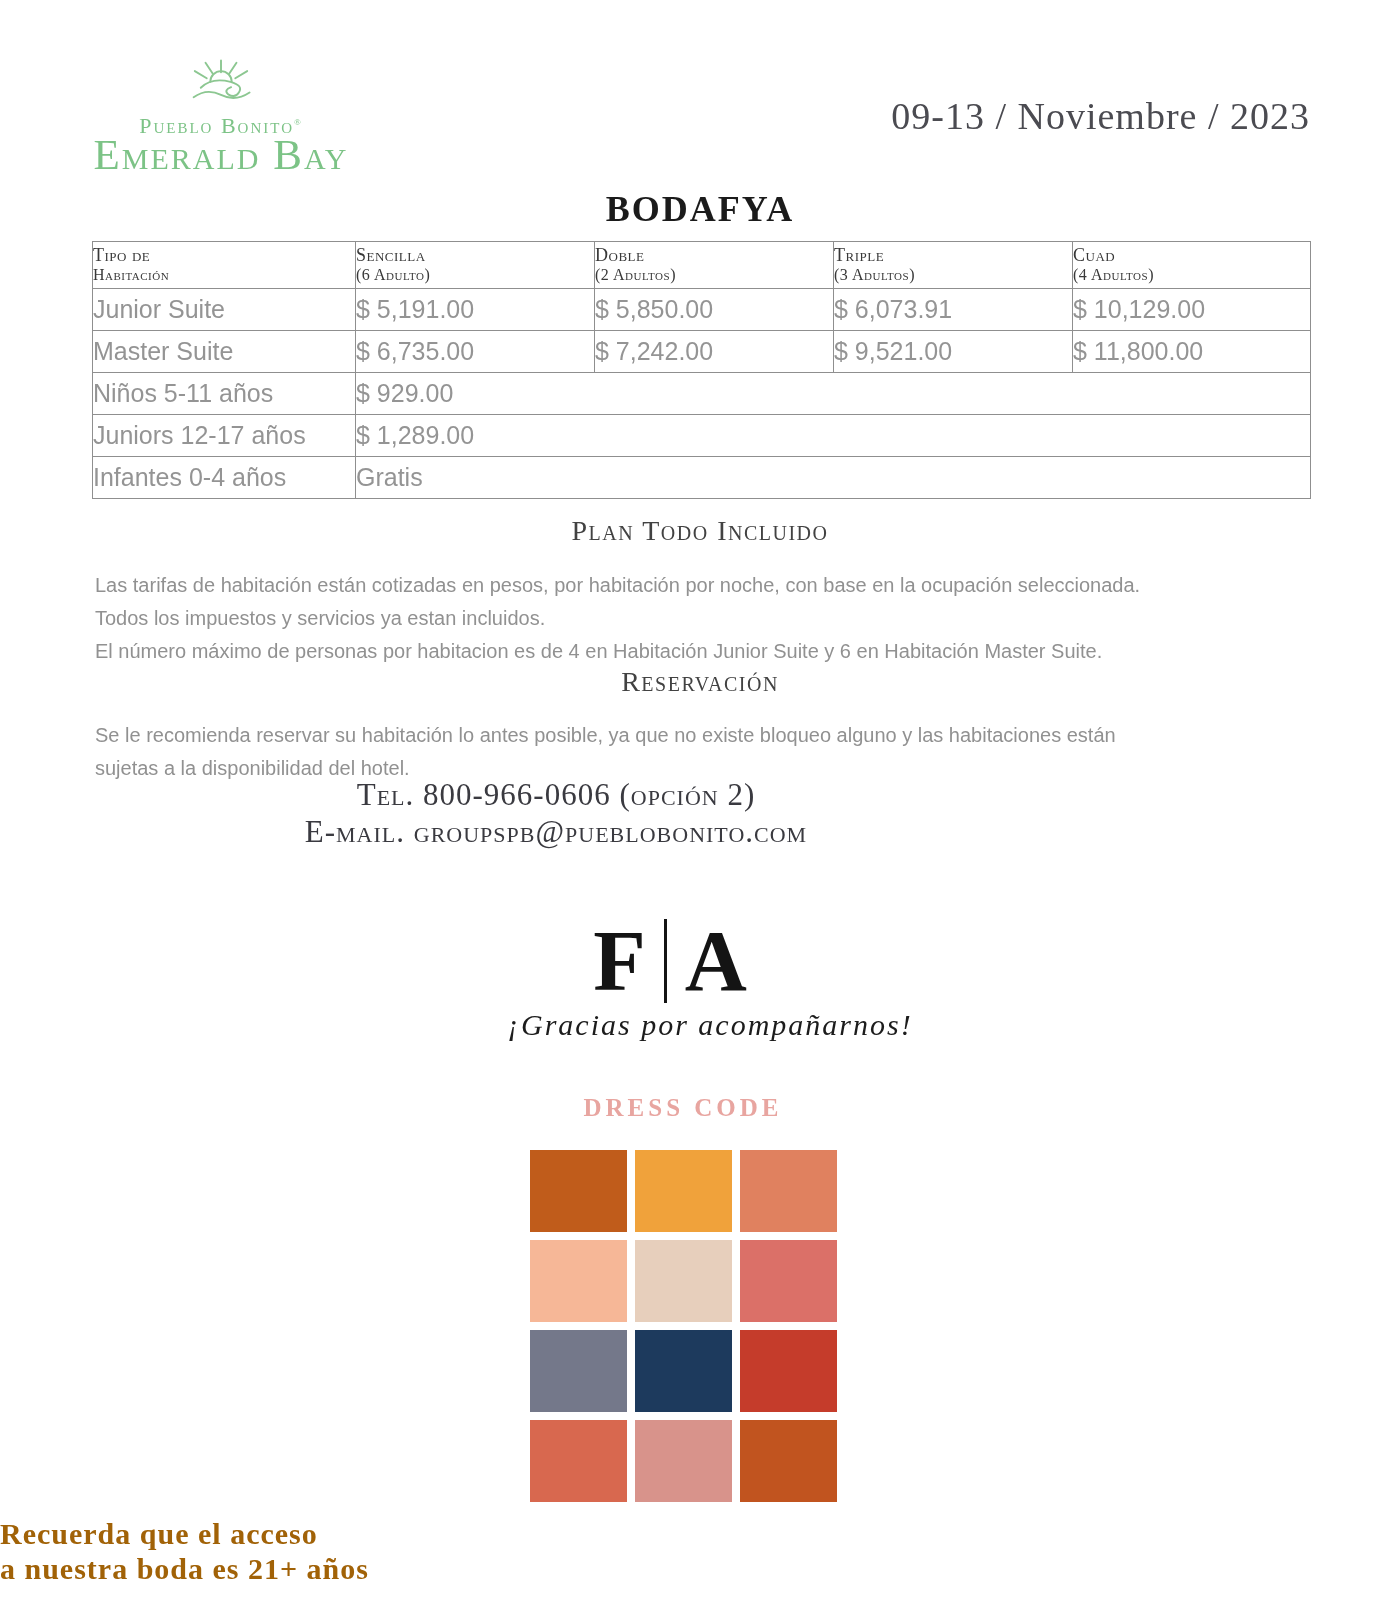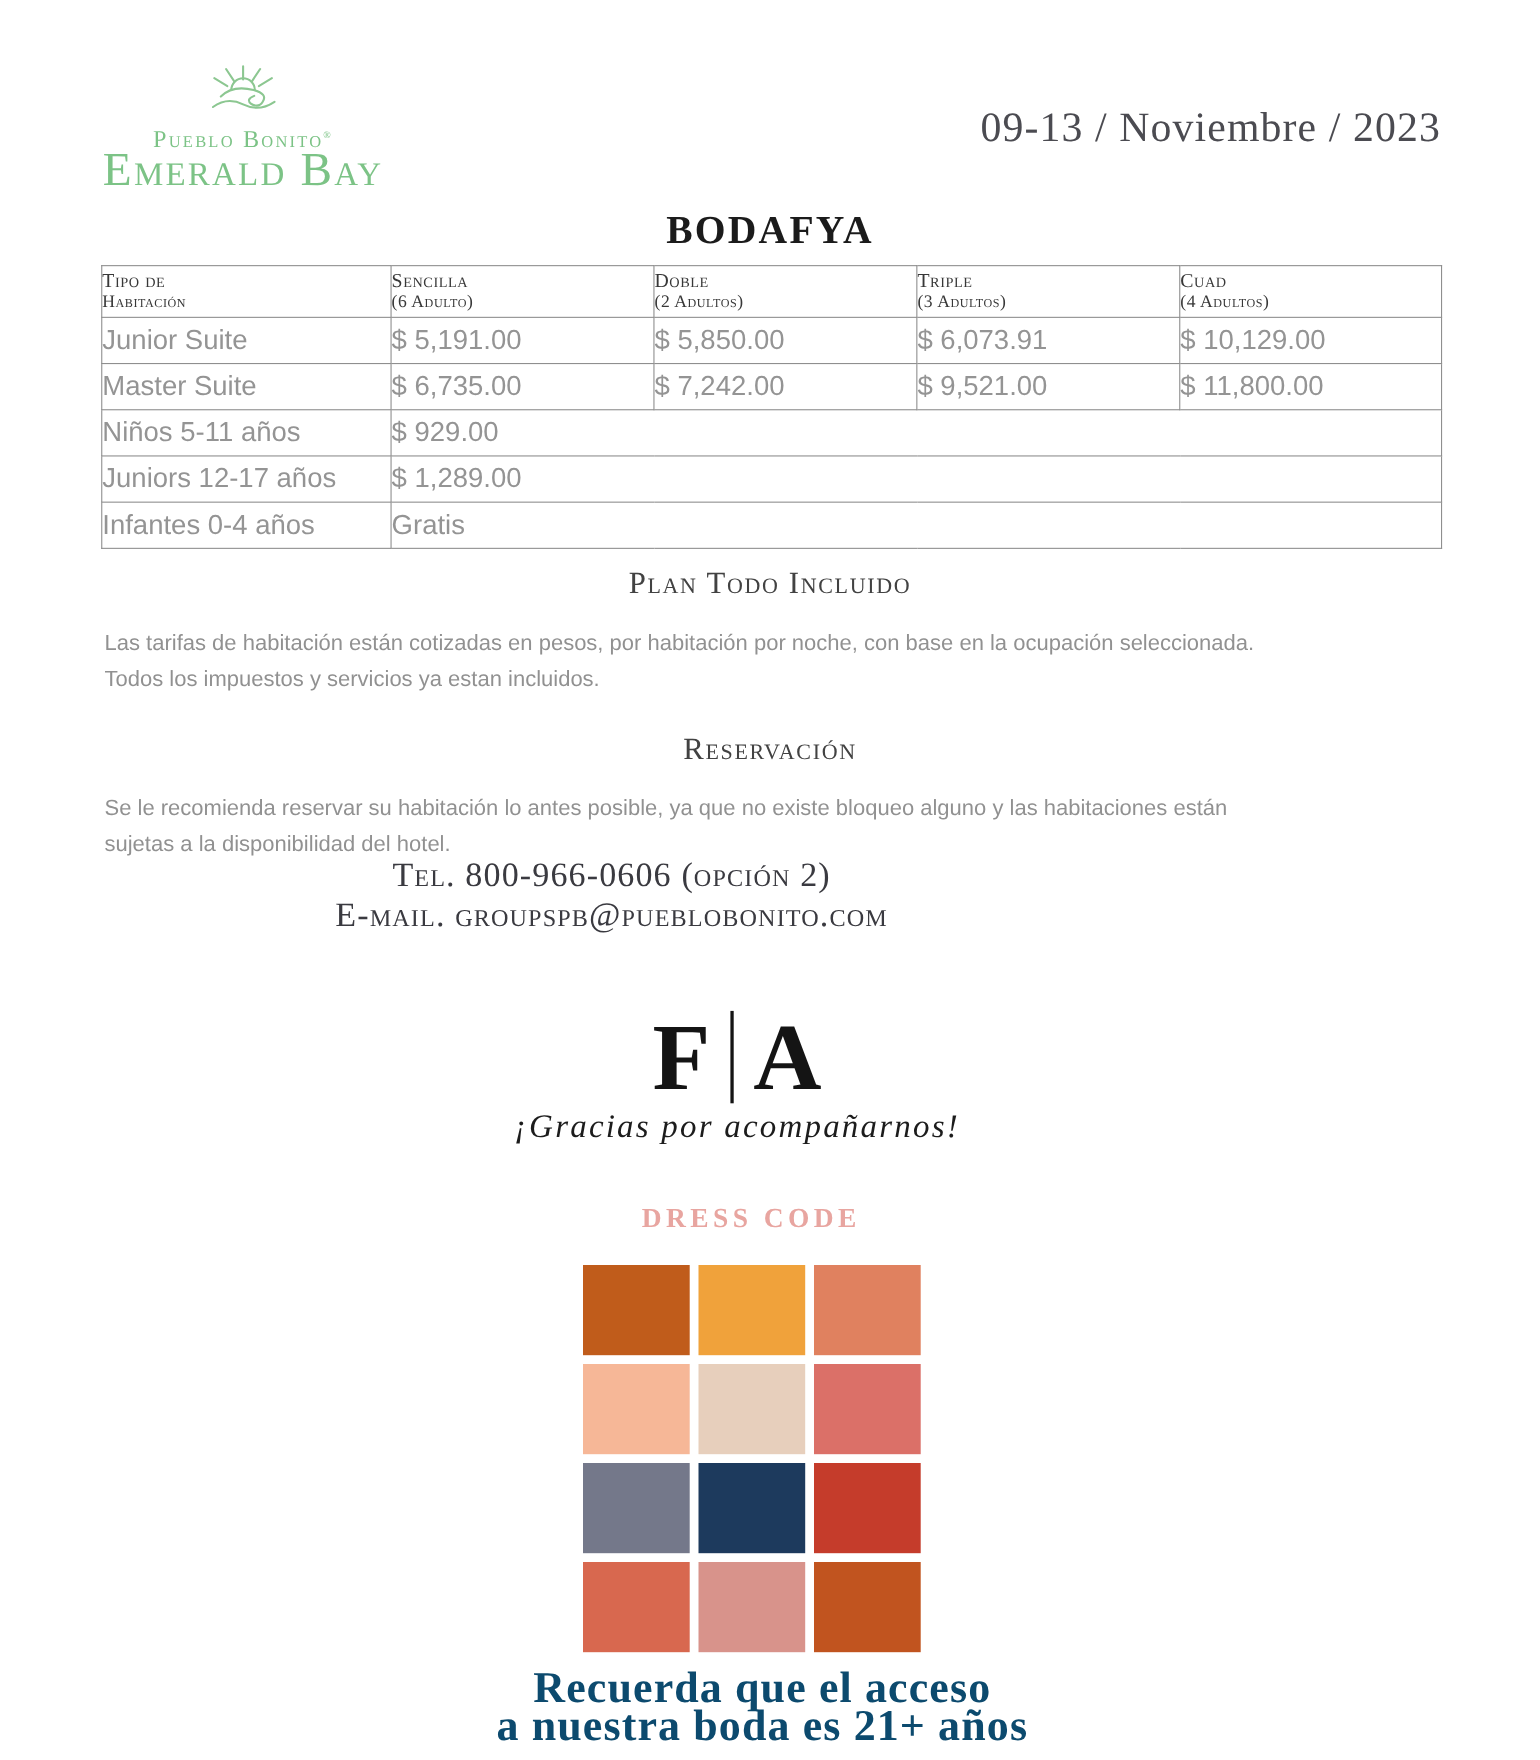--- a/index.html
+++ b/index.html
@@ -64,32 +64,32 @@
   .phone { top:777px; font-size:31px; }
   .email { top:814px; font-size:31px; }
   
   .monogram { position:absolute; top:918px; left:0; width:1340px;
     display:flex; align-items:center; justify-content:center; }
   .monogram .letter { font-family:"Liberation Serif", serif; font-weight:700;
     font-size:86px; line-height:86px; color:#141414; }
   .monogram .bar { width:3px; height:84px; background:#141414; margin:0 18px; }
   .thanks { position:absolute; top:1008px; left:0; width:1340px; text-align:center;
     font-family:"Liberation Serif", serif; font-style:italic;
-    font-size:30px; letter-spacing:2px; color:#1c1c1c; }
+    font-size:30px; letter-spacing:2px; color:#1c1c1c;padding-left:40px; }
   
   .dress { position:absolute; top:1094px; left:0; width:1366px; text-align:center; }
   .dress-title { font-family:"Liberation Serif", serif; font-weight:700;
     font-size:25px; letter-spacing:4px; }
   .dress-grid { margin:28px auto 0 auto; width:306px;
     display:grid; grid-template-columns:repeat(3, 97px); gap:8px; justify-content:center; }
   .swatch { width:97px; height:82px; }
   
-  .footer-note { position:absolute; top:1516px; left:0; width:1386px; text-align:center;
+  .footer-note { position:absolute; top:1516px; left:0; width:1386px; text-align:left;
     font-family:"Liberation Serif", serif; font-weight:700;
-    font-size:40px; line-height:35px; letter-spacing:1px; color:#0c4a6e; }
+    font-size:30px; line-height:35px; letter-spacing:1px; color:#a16207; }
 </style>
 </head>
 <body>
 
 <div class="page">
 
   <div class="logo" style="color: rgb(124, 195, 134);">
     <svg class="logo-icon" width="72" height="50" viewBox="0 0 60 42" fill="none">
       <g stroke="#8cc791" stroke-width="1.6" stroke-linecap="round">
         <path d="M30 12 L30 2"></path>
@@ -169,20 +169,21 @@
         <td>Infantes 0-4 años</td>
         <td colspan="4">Gratis</td>
       </tr>
     </tbody>
   </table>
 
   <div class="sec-title plan-title">Plan Todo Incluido</div>
   <div class="para plan-para">
     <div class="line">Las tarifas de habitación están cotizadas en pesos, por habitación por noche, con base en la ocupación seleccionada.</div>
     <div class="line">Todos los impuestos y servicios ya estan incluidos.</div>
+    <div class="line">El número máximo de personas por habitacion es de 4 en Habitación Junior Suite y 6 en Habitación Master Suite.</div>
   </div>
 
   <div class="sec-title res-title">Reservación</div>
   <div class="para res-para">
     <div class="line">Se le recomienda reservar su habitación lo antes posible, ya que no existe bloqueo alguno y las habitaciones están</div>
     <div class="line">sujetas a la disponibilidad del hotel.</div>
   </div>
 
   <div class="contact phone">Tel. 800-966-0606 (opción 2)</div>
   <div class="contact email">E-mail. groupspb@pueblobonito.com</div>

